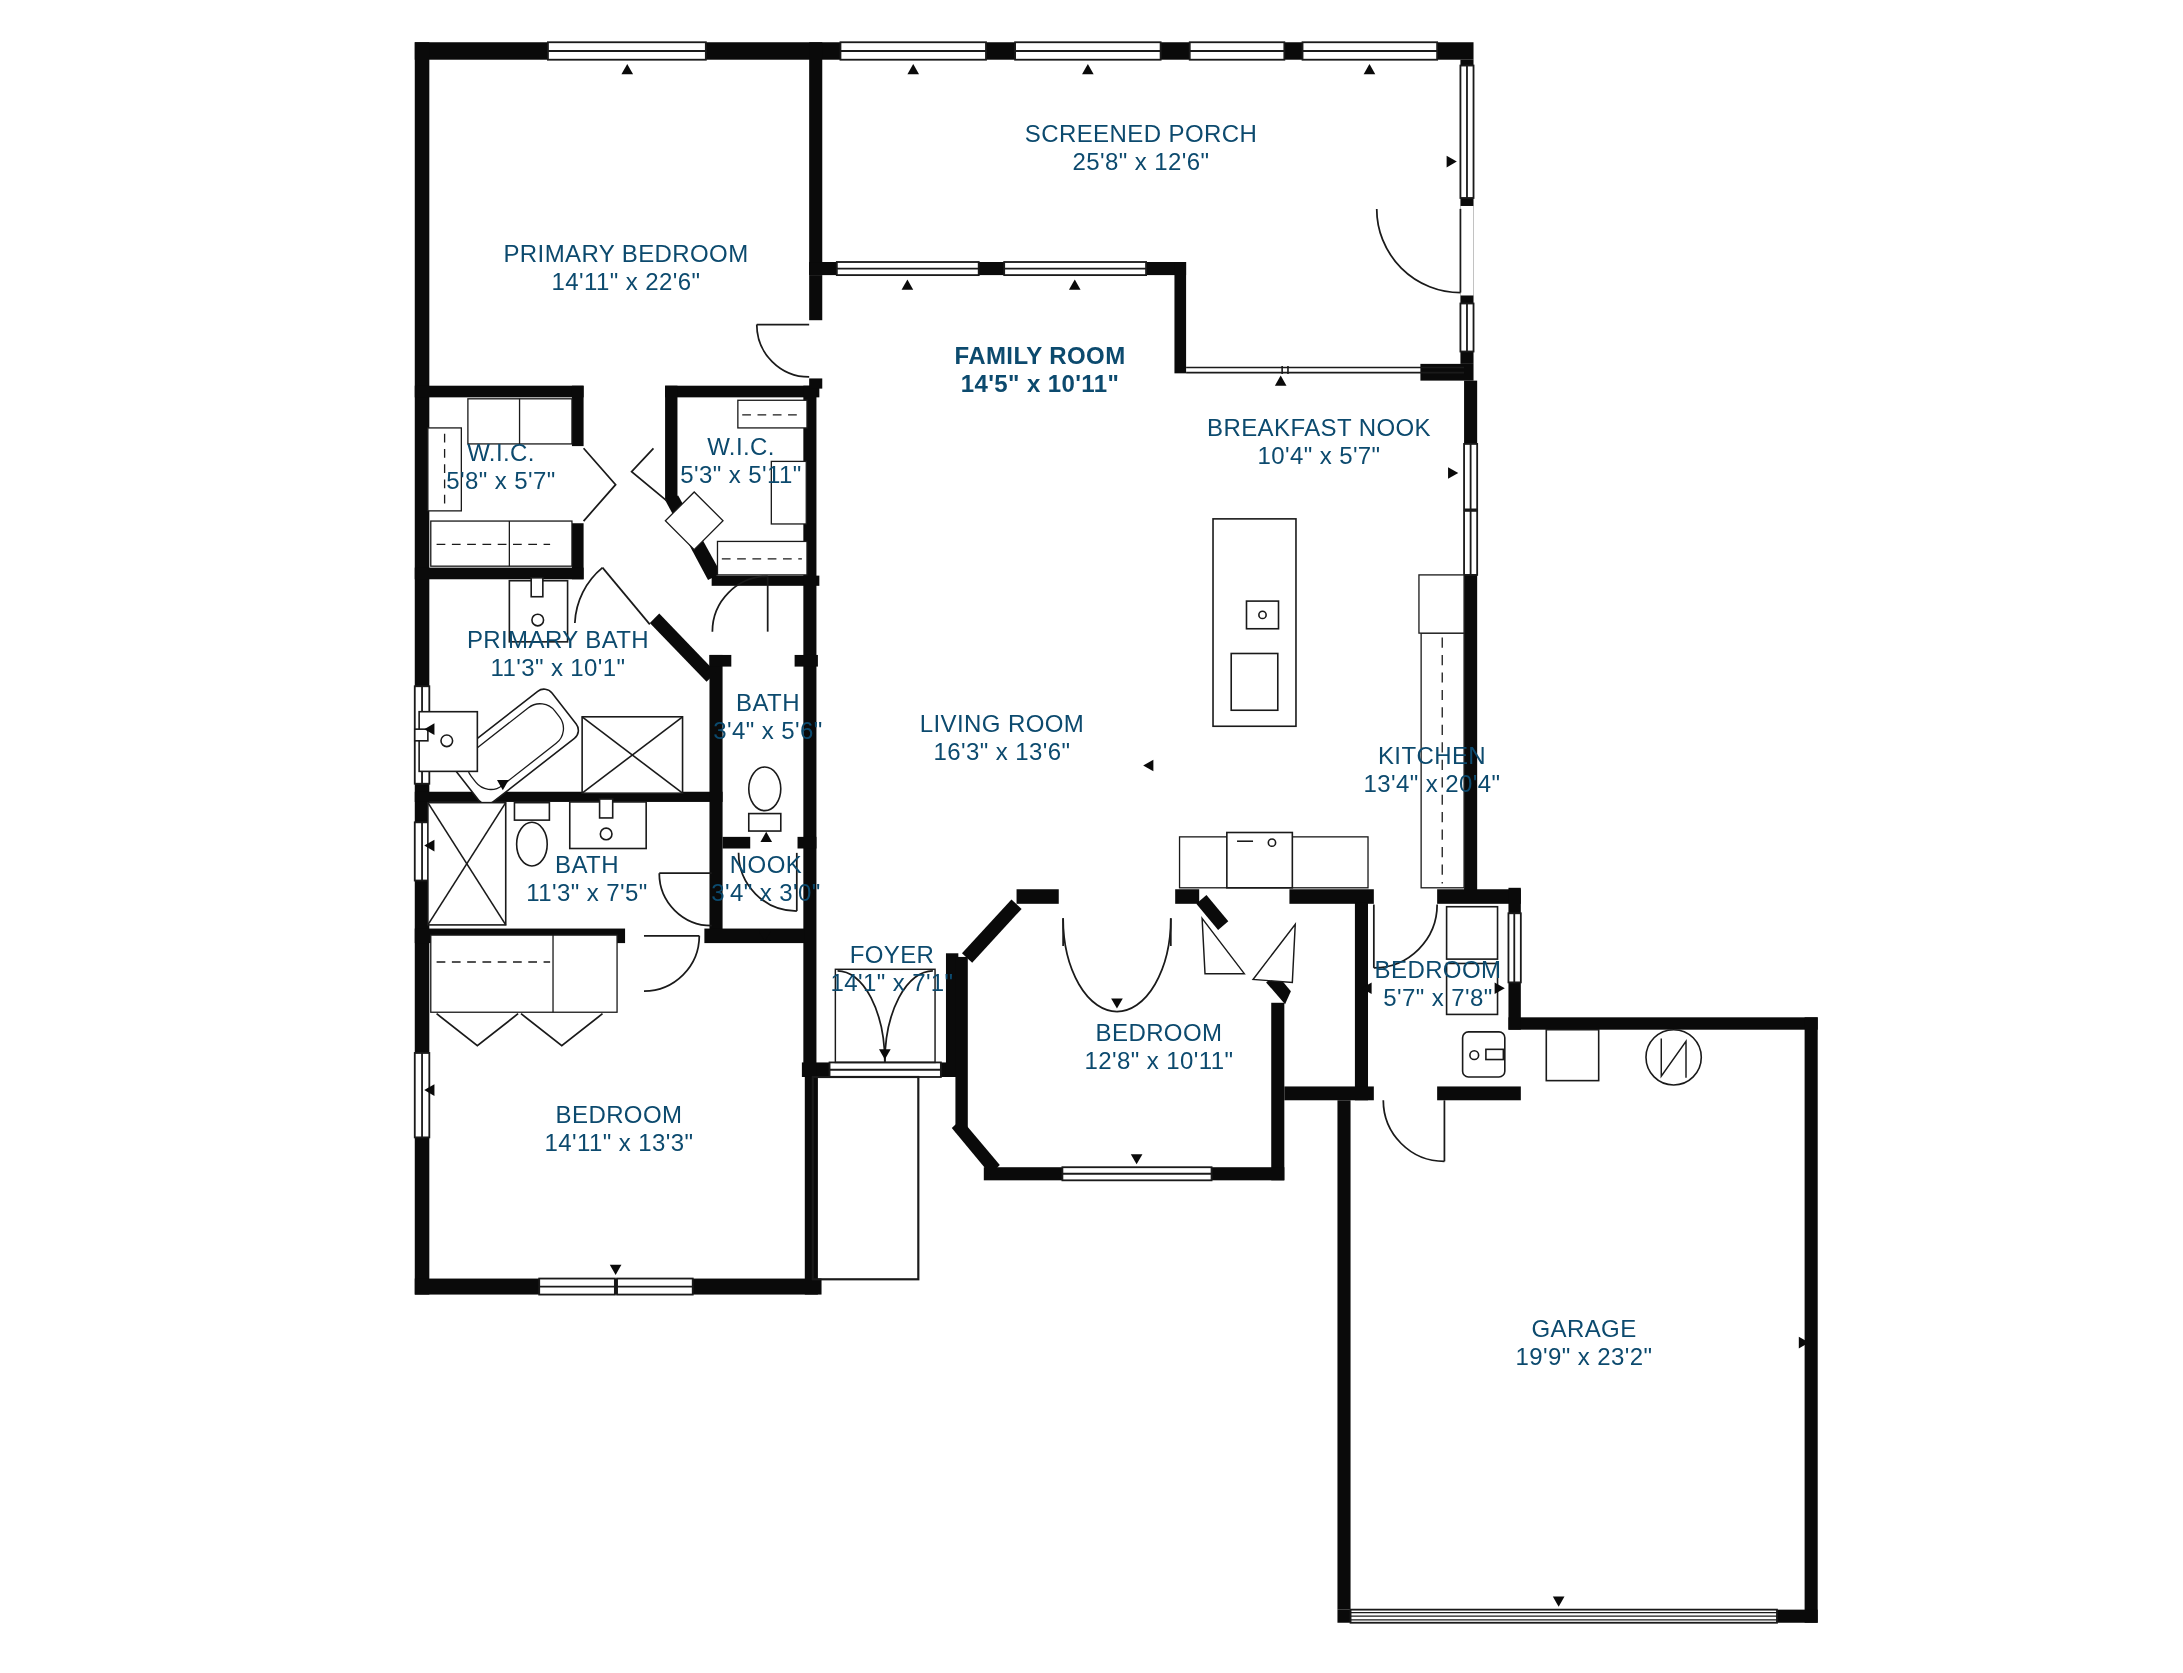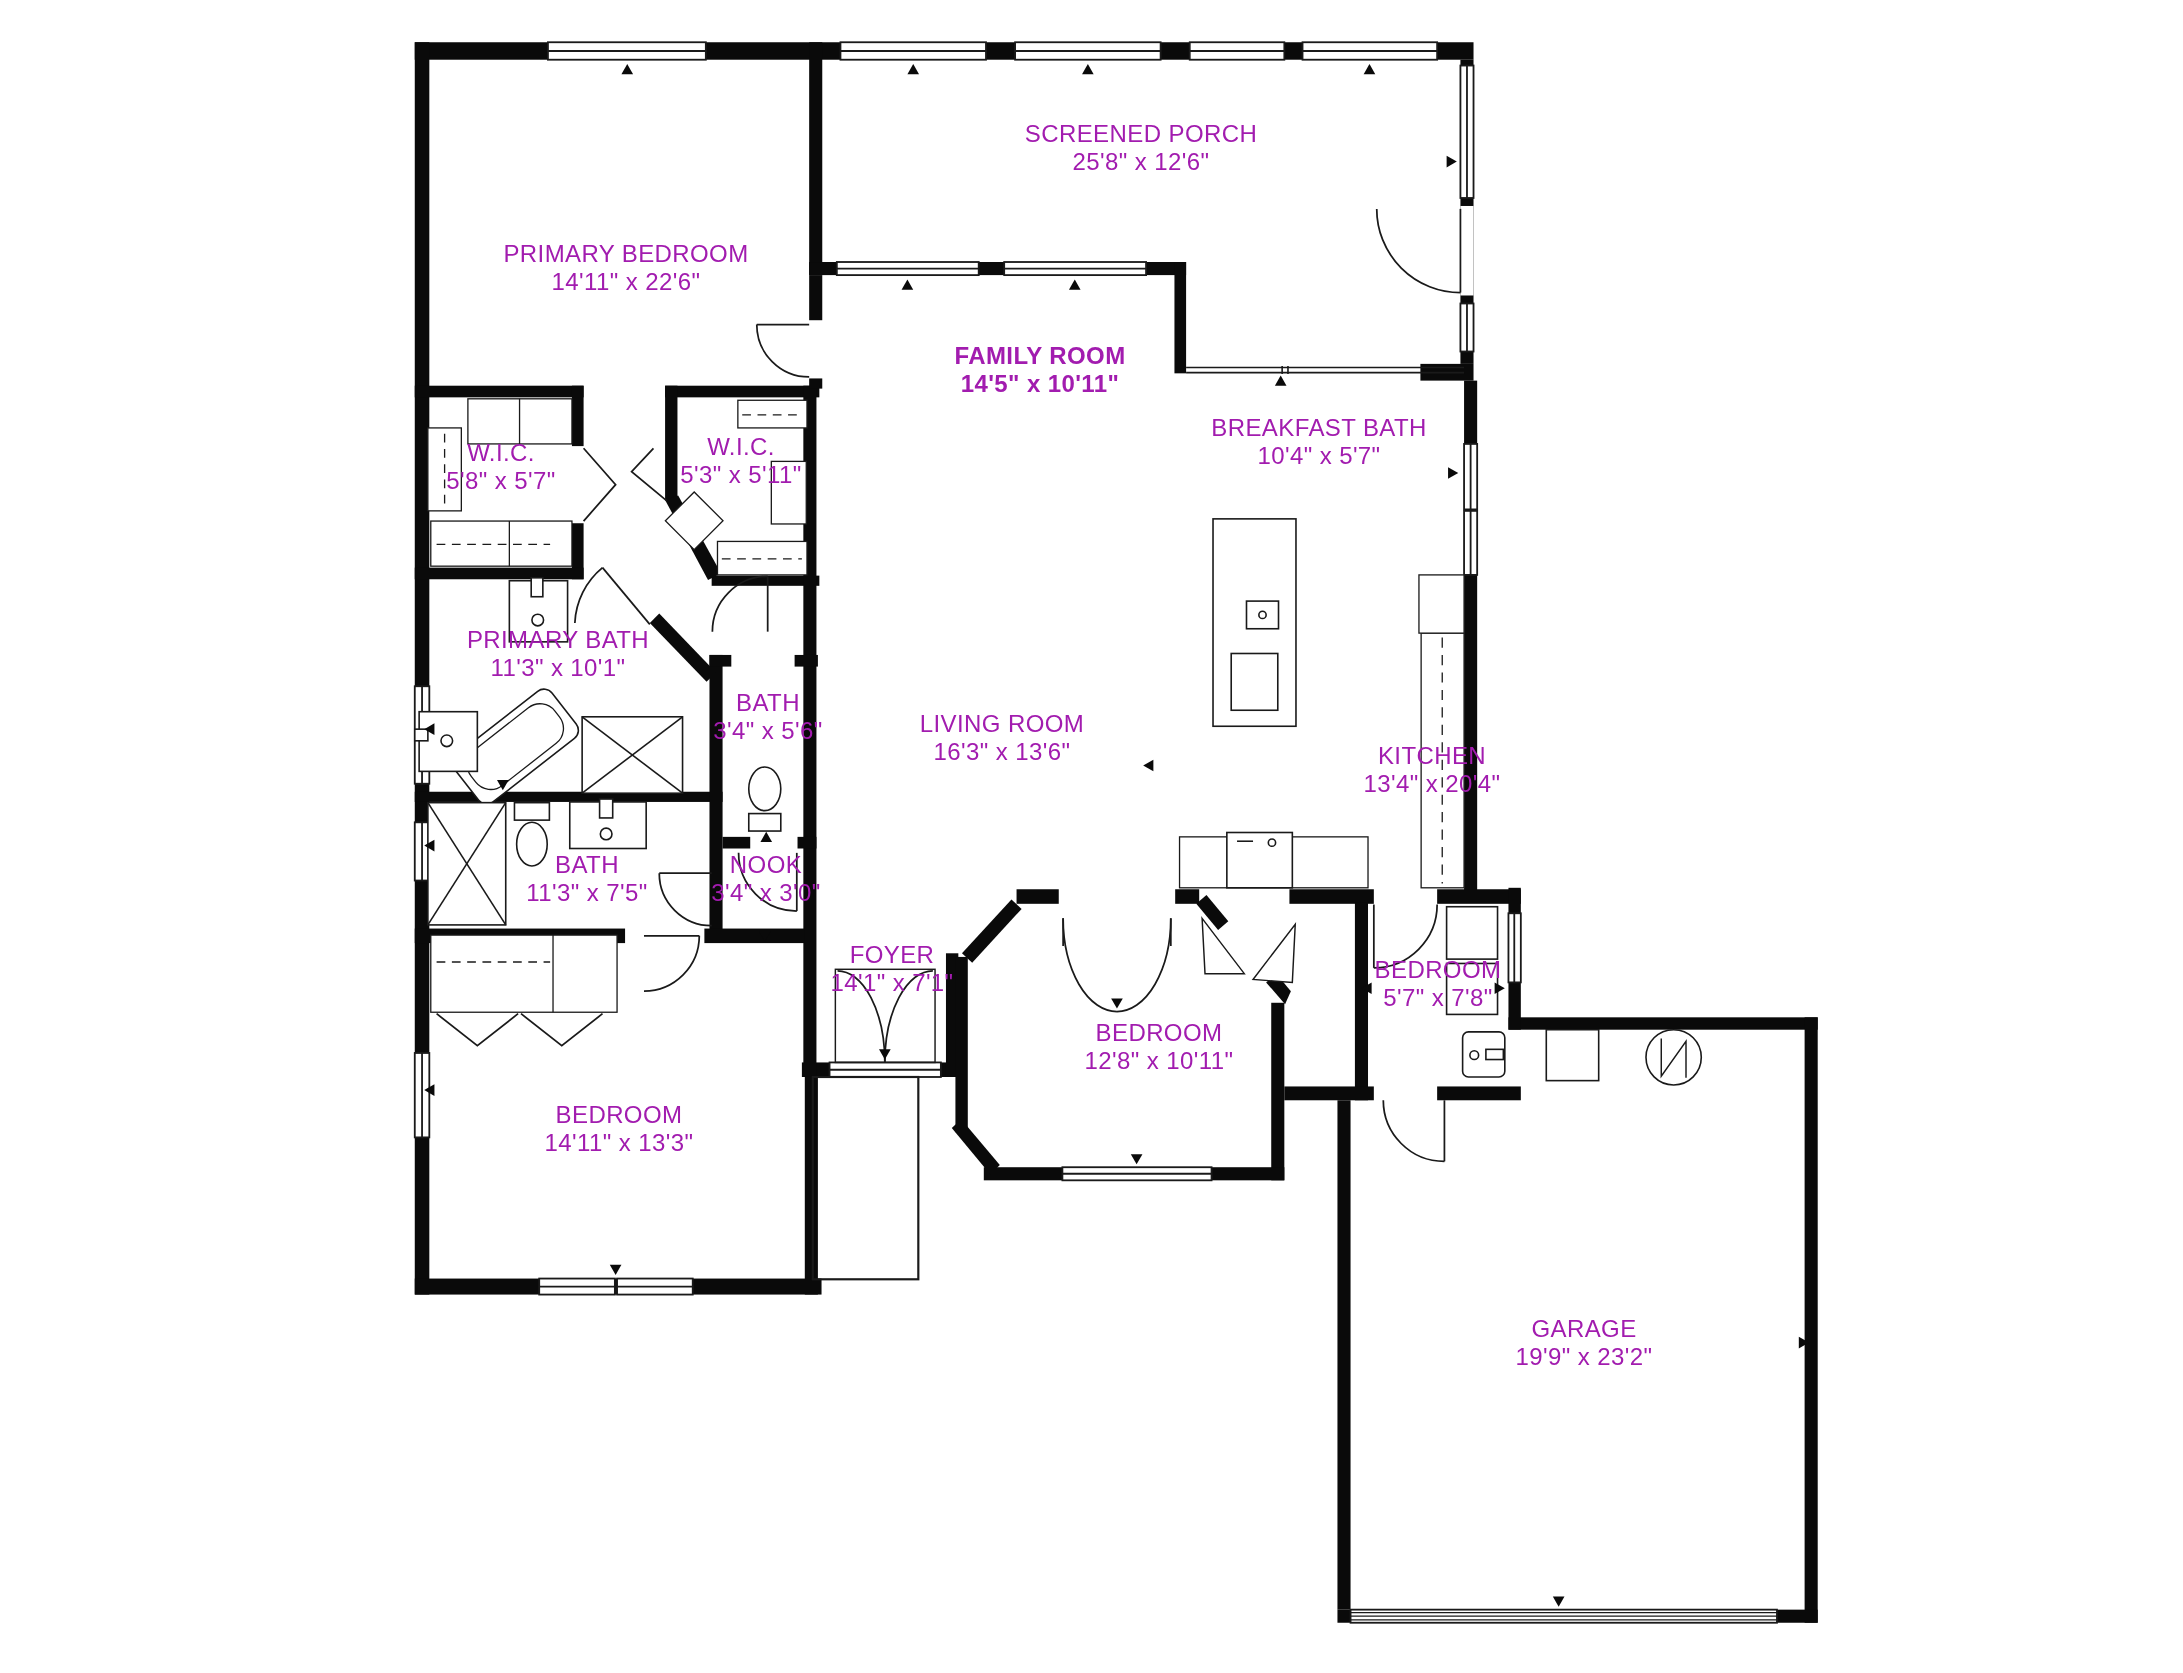--- a/index.html
+++ b/index.html
@@ -1,20 +1,20 @@
 <!DOCTYPE html>
 <html style="font-size:11.6px"><head>
 <meta charset="utf-8">
 <style>
   html,body{margin:0;padding:0;background:#fff;}
   .canvas{position:relative;width:2183px;height:1673px;background:#ffffff;overflow:hidden;
           font-family:"Liberation Sans", sans-serif;}
   svg.plan{position:absolute;left:0;top:0;}
   .room-label{position:absolute;transform:translate(-50%,-50%);text-align:center;
-              color:#a21caf;font-size:24px;line-height:28px;letter-spacing:0.4px;white-space:nowrap;}
+              color:#0c4a6e;font-size:24px;line-height:28px;letter-spacing:0.4px;white-space:nowrap;}
   .room-label .nm{display:block;}
   .room-label .dm{display:block;}
 </style>
 </head>
 <body>
 
 <div class="canvas">
 
 <svg class="plan" width="2183" height="1673" viewBox="0 0 3000 2299" xmlns="http://www.w3.org/2000/svg">
 
@@ -366,21 +366,21 @@
       </div>
       <div class="room-label" style="left: 741px; top: 461px;">
         <span class="nm">W.I.C.</span>
         <span class="dm">5'3" x 5'11"</span>
       </div>
       <div class="room-label" style="left: 1040px; top: 370px; font-weight: bold;">
         <span class="nm">FAMILY ROOM</span>
         <span class="dm">14'5" x 10'11"</span>
       </div>
       <div class="room-label" style="left: 1319px; top: 442px;">
-        <span class="nm">BREAKFAST BATH</span>
+        <span class="nm">BREAKFAST NOOK</span>
         <span class="dm">10'4" x 5'7"</span>
       </div>
       <div class="room-label" style="left: 558px; top: 654px;">
         <span class="nm">PRIMARY BATH</span>
         <span class="dm">11'3" x 10'1"</span>
       </div>
       <div class="room-label" style="left: 768px; top: 717px;">
         <span class="nm">BATH</span>
         <span class="dm">3'4" x 5'6"</span>
       </div>

